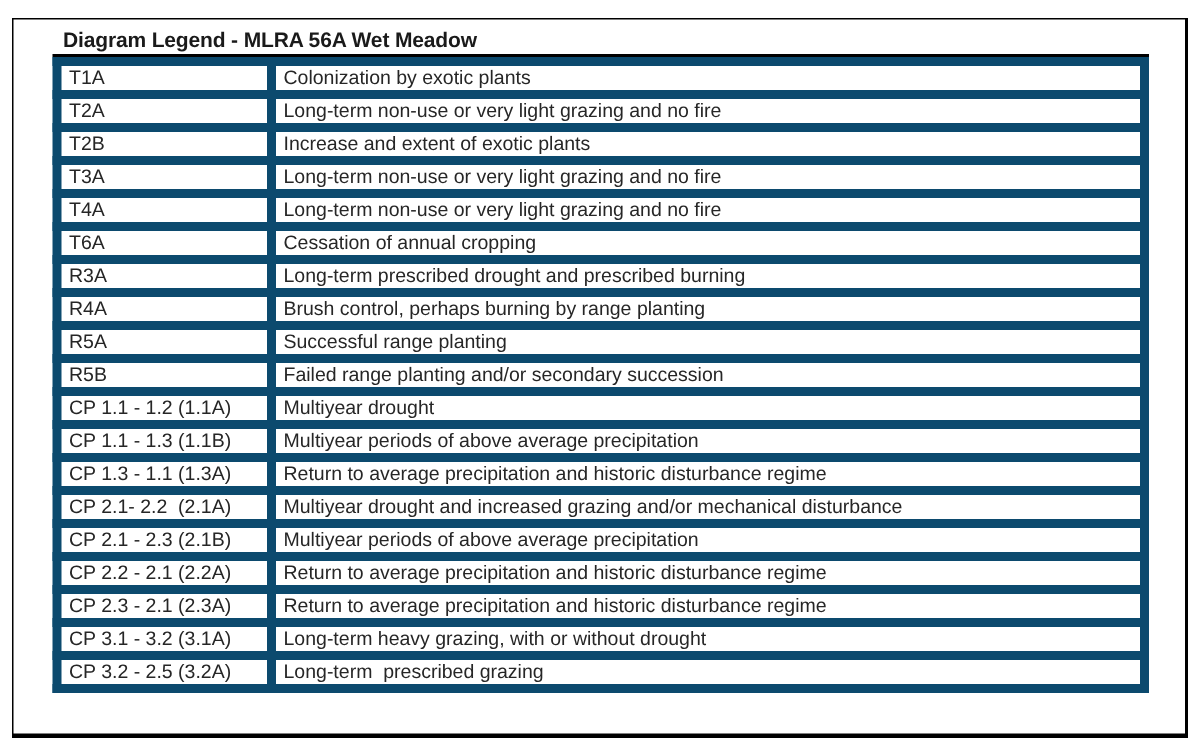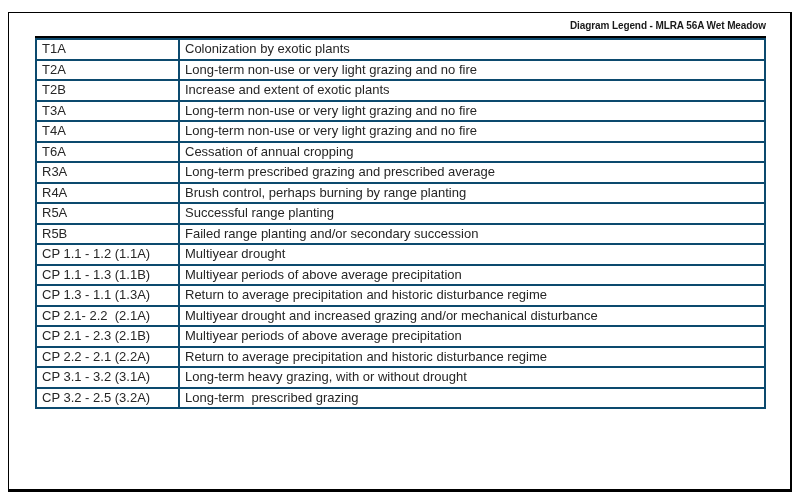--- a/index.html
+++ b/index.html
@@ -19,37 +19,36 @@
     border-right-width: 2px;
     border-bottom-width: 3px;
   }
   .legend {
     position: absolute;
     left: 26px; top: 2px;
     width: 731px;
   }
   .legend-title {
     font-weight: bold;
-    font-size: 10px;
+    font-size: 14px;
     line-height: 20px;
     padding: 1px 0 0 7px;
     border-bottom: 2px solid #000000;
     color: #1a1a1a;
     letter-spacing: -0.1px;
     white-space: pre;
-    text-align: right;
   }
   table.legend-table {
     width: 100%;
     border-collapse: collapse;
     border: 2px solid #000000;
     table-layout: fixed;
   }
   td {
-    border: 2px solid #0c4a6e;
+    border: 6px solid #0c4a6e;
     font-size: 13px;
     line-height: 16px;
     height: 20.5px;
     padding: 0 5px;
     color: #262626;
     white-space: pre;
     overflow: hidden;
     vertical-align: middle;
   }
   td.code-cell { width: 143px; }
@@ -88,21 +87,21 @@
     <td class="desc-cell">Long-term non-use or very light grazing and no fire</td>
   </tr>
 
   <tr>
     <td class="code-cell">T6A</td>
     <td class="desc-cell">Cessation of annual cropping</td>
   </tr>
 
   <tr>
     <td class="code-cell">R3A</td>
-    <td class="desc-cell">Long-term prescribed grazing and prescribed average</td>
+    <td class="desc-cell">Long-term prescribed drought and prescribed burning</td>
   </tr>
 
   <tr>
     <td class="code-cell">R4A</td>
     <td class="desc-cell">Brush control, perhaps burning by range planting</td>
   </tr>
 
   <tr>
     <td class="code-cell">R5A</td>
     <td class="desc-cell">Successful range planting</td>
@@ -137,20 +136,24 @@
   <tr>
     <td class="code-cell">CP 2.1 - 2.3 (2.1B)</td>
     <td class="desc-cell">Multiyear periods of above average precipitation</td>
   </tr>
 
   <tr>
     <td class="code-cell">CP 2.2 - 2.1 (2.2A)</td>
     <td class="desc-cell">Return to average precipitation and historic disturbance regime</td>
   </tr>
 
+  <tr>
+    <td class="code-cell">CP 2.3 - 2.1 (2.3A)</td>
+    <td class="desc-cell">Return to average precipitation and historic disturbance regime</td>
+  </tr>
 
   <tr class="group-start">
     <td class="code-cell">CP 3.1 - 3.2 (3.1A)</td>
     <td class="desc-cell">Long-term heavy grazing, with or without drought</td>
   </tr>
 
   <tr>
     <td class="code-cell">CP 3.2 - 2.5 (3.2A)</td>
     <td class="desc-cell">Long-term  prescribed grazing</td>
   </tr>

